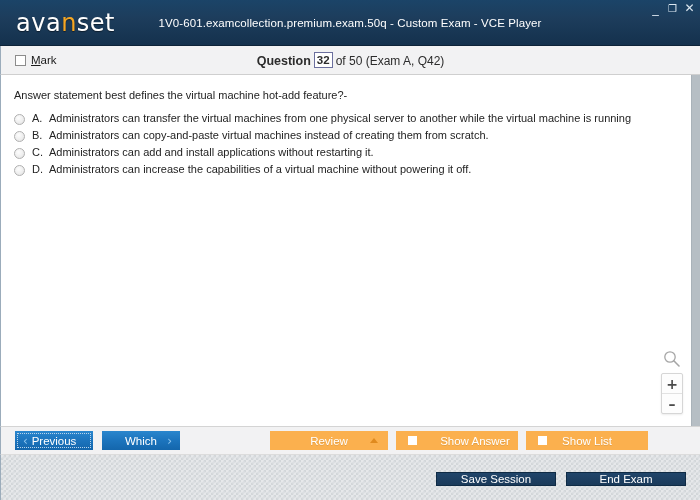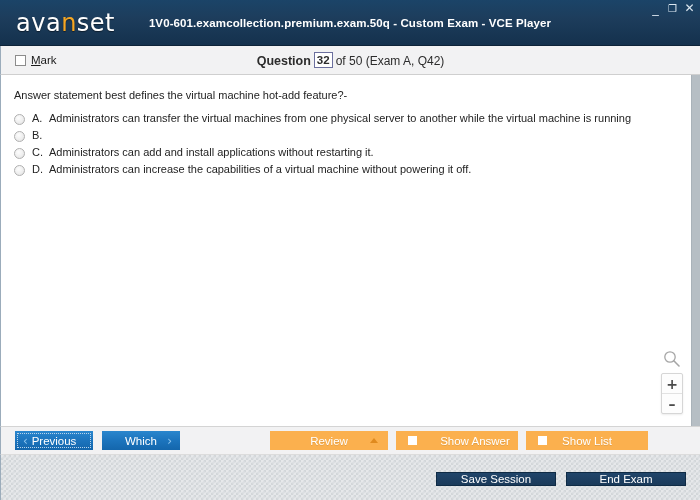--- a/index.html
+++ b/index.html
@@ -45,21 +45,21 @@
     text-shadow: 0 1px 1px rgba(0,0,0,.45);
   }
   .logo .accent { color: #f5a623; }
 
   .title-text {
     position: absolute;
     left: 0; right: 0;
     text-align: center;
     color: #ffffff;
     font-size: 11.5px;
-    font-weight: bold;
+    font-weight: normal;
     letter-spacing: .1px;
     pointer-events: none;
   }
 
   .win-controls {
     position: absolute;
     top: 2px;
     right: 4px;
     display: flex;
     align-items: center;
@@ -371,20 +371,21 @@
 
     <div class="options">
       <div class="option-row">
         <span class="radio"></span>
         <span class="opt-letter">A.</span>
         <span class="opt-text">Administrators can transfer the virtual machines from one physical server to another while the virtual machine is running</span>
       </div>
       <div class="option-row">
         <span class="radio"></span>
         <span class="opt-letter">B.</span>
+        <span class="opt-text">Administrators can copy-and-paste virtual machines instead of creating them from scratch.</span>
       </div>
       <div class="option-row">
         <span class="radio"></span>
         <span class="opt-letter">C.</span>
         <span class="opt-text">Administrators can add and install applications without restarting it.</span>
       </div>
       <div class="option-row">
         <span class="radio"></span>
         <span class="opt-letter">D.</span>
         <span class="opt-text">Administrators can increase the capabilities of a virtual machine without powering it off.</span>

